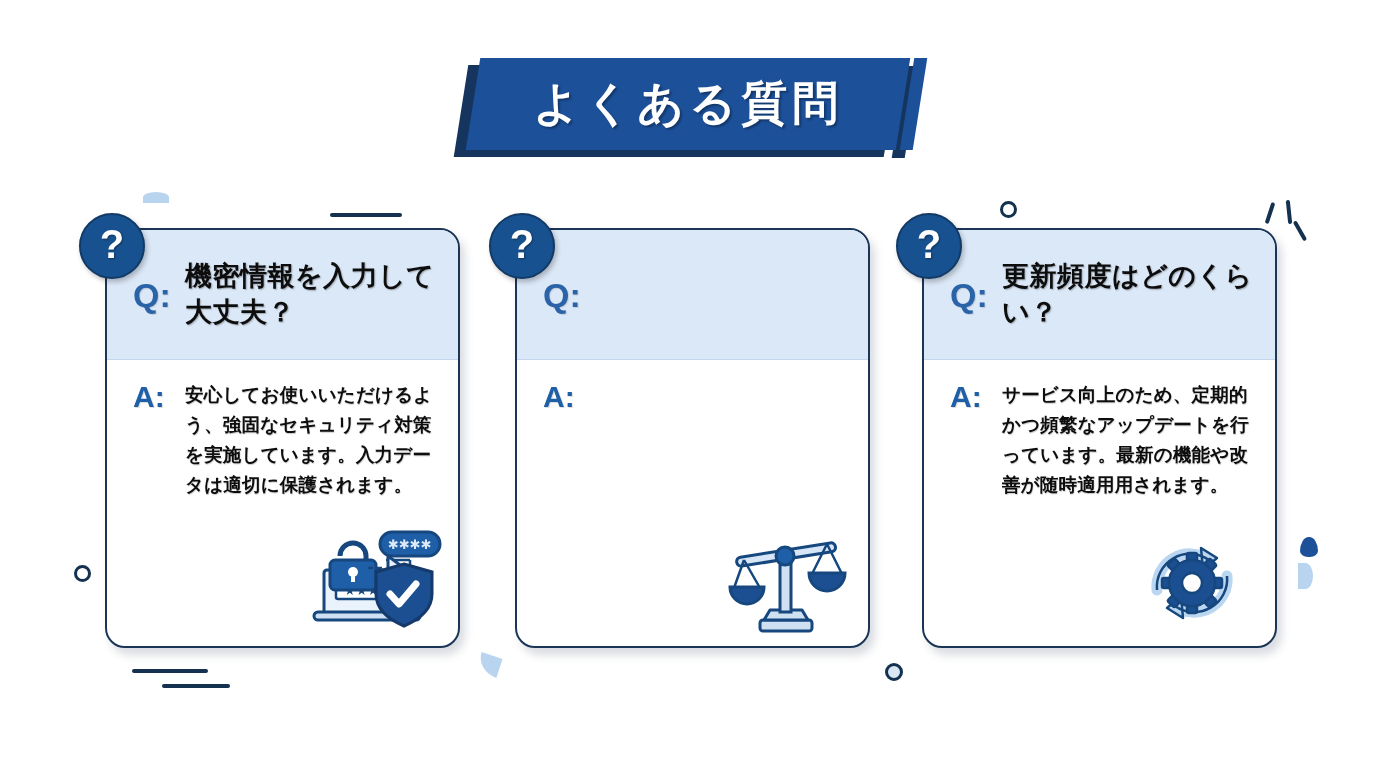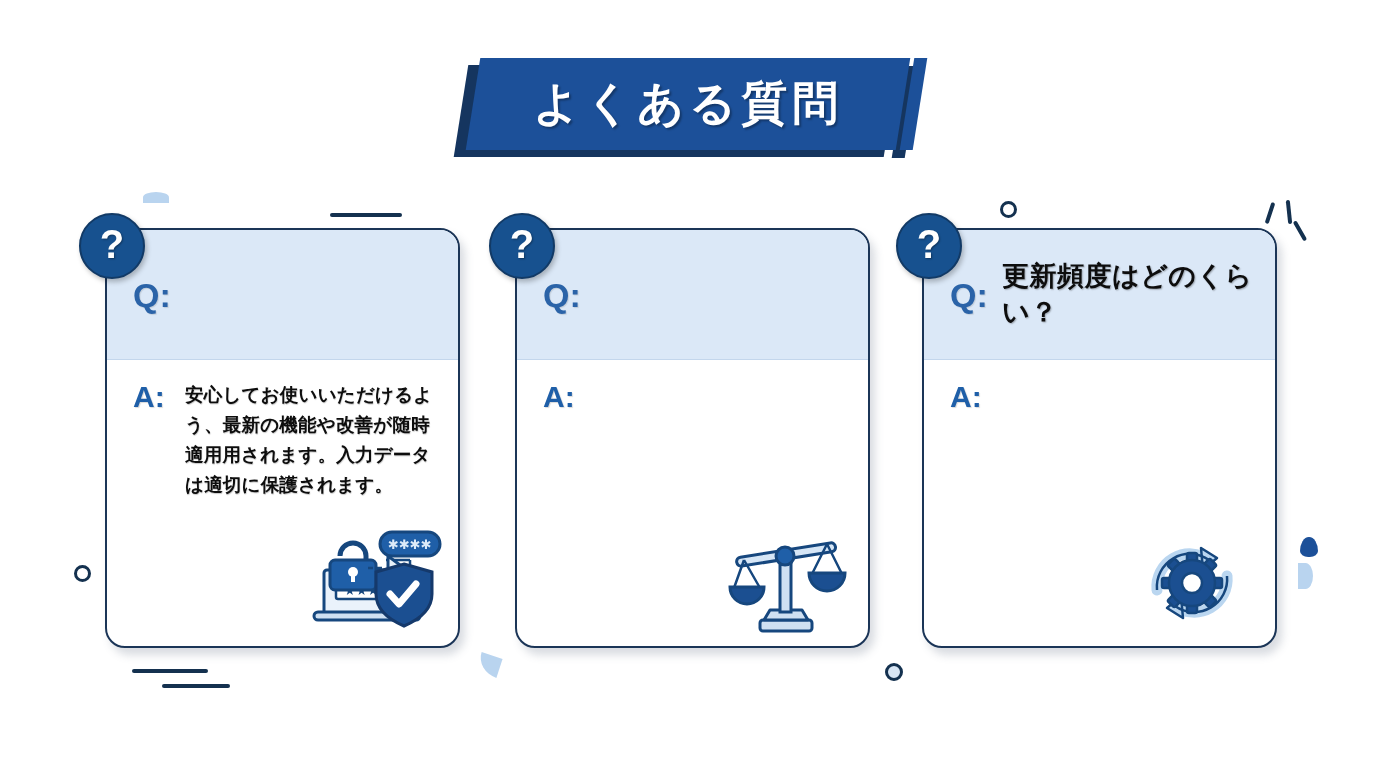--- a/index.html
+++ b/index.html
@@ -138,24 +138,25 @@
 
   <div class="deco" style="left:1258px; top:198px; width:56px; height:54px;">
     <i class="spark" style="left:10px; top:4px;  width:3.5px; height:22px; transform: rotate(18deg);"></i>
     <i class="spark" style="left:29px; top:2px;  width:3.5px; height:24px; transform: rotate(-6deg);"></i>
     <i class="spark" style="left:40px; top:22px; width:3.5px; height:22px; transform: rotate(-30deg);"></i>
   </div>
 
   <div class="card card-1">
     <div class="card-head">
       <div class="qa-mark">Q:</div>
+      <div class="q-text">機密情報を入力して大丈夫？</div>
     </div>
     <div class="card-body">
       <div class="a-mark">A:</div>
-      <div class="a-text">安心してお使いいただけるよう、最新の機能や改善が随時適用用されます。入力データは適切に保護されます。</div>
+      <div class="a-text">安心してお使いいただけるよう、強固なセキュリティ対策を実施しています。入力データは適切に保護されます。</div>
       <div class="illus">
         <svg width="140" height="110" viewBox="0 0 140 110">
 
           <rect x="18" y="46" width="86" height="44" rx="3" fill="#eaf2fb" stroke="#16477e" stroke-width="3"></rect>
           <rect x="8" y="88" width="106" height="8" rx="4" fill="#cfe0f2" stroke="#16477e" stroke-width="3"></rect>
 
           <rect x="30" y="58" width="54" height="17" rx="2" fill="#fff" stroke="#16477e" stroke-width="2.5"></rect>
           <text x="38" y="71" font-size="13" fill="#16477e" font-family="'DejaVu Sans',sans-serif">★★★</text>
 
           <path d="M34 32 a13 13 0 0 1 26 0 v8" fill="none" stroke="#16477e" stroke-width="5"></path>
@@ -206,20 +207,21 @@
     </div>
   </div>
 
   <div class="card card-3">
     <div class="card-head">
       <div class="qa-mark">Q:</div>
       <div class="q-text">更新頻度はどのくらい？</div>
     </div>
     <div class="card-body">
       <div class="a-mark">A:</div>
+      <div class="a-text">サービス向上のため、定期的かつ頻繁なアップデートを行っています。最新の機能や改善が随時適用用されます。</div>
       <div class="illus" style="right:28px; bottom:10px;">
         <svg width="108" height="100" viewBox="0 0 108 100">
 
           <path d="M18 58 a33 33 0 0 1 52 -30" fill="none" stroke="#bad6f0" stroke-width="11" stroke-linecap="round"></path>
           <path d="M62 16 l16 10 l-14 12 Z" fill="#bad6f0" stroke="#16477e" stroke-width="2.5" stroke-linejoin="round"></path>
           <path d="M88 44 a33 33 0 0 1 -52 30" fill="none" stroke="#bad6f0" stroke-width="11" stroke-linecap="round"></path>
           <path d="M44 86 l-16 -10 l14 -12 Z" fill="#bad6f0" stroke="#16477e" stroke-width="2.5" stroke-linejoin="round"></path>
           <path d="M18 58 a33 33 0 0 1 52 -30" fill="none" stroke="#16477e" stroke-width="2.5"></path>
           <path d="M88 44 a33 33 0 0 1 -52 30" fill="none" stroke="#16477e" stroke-width="2.5"></path>
 

